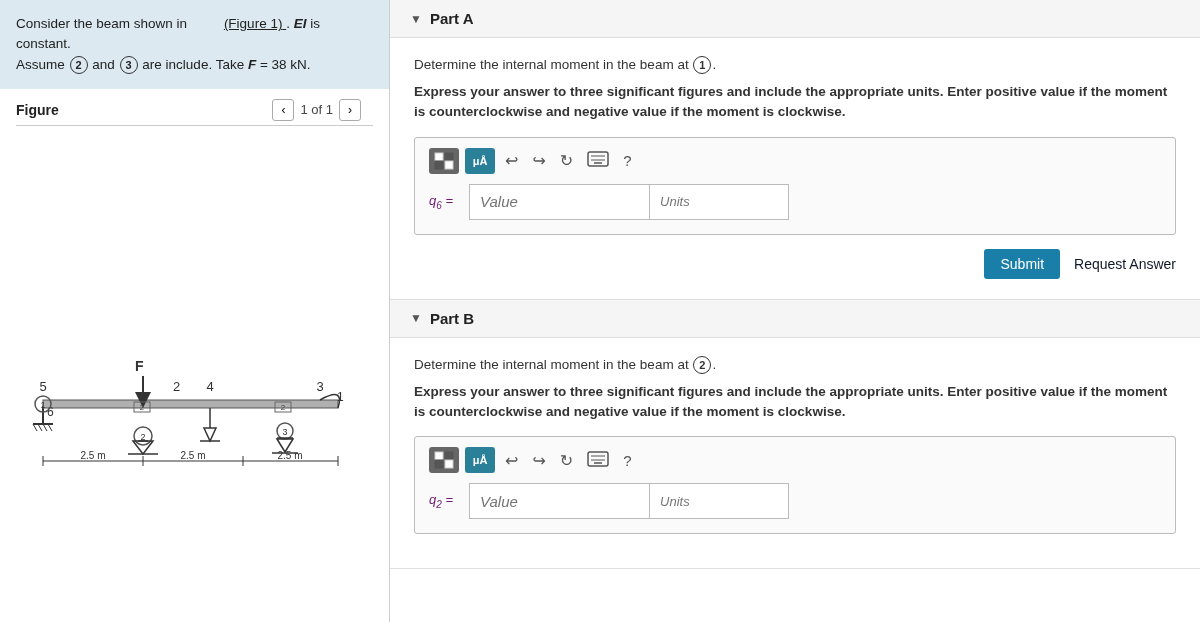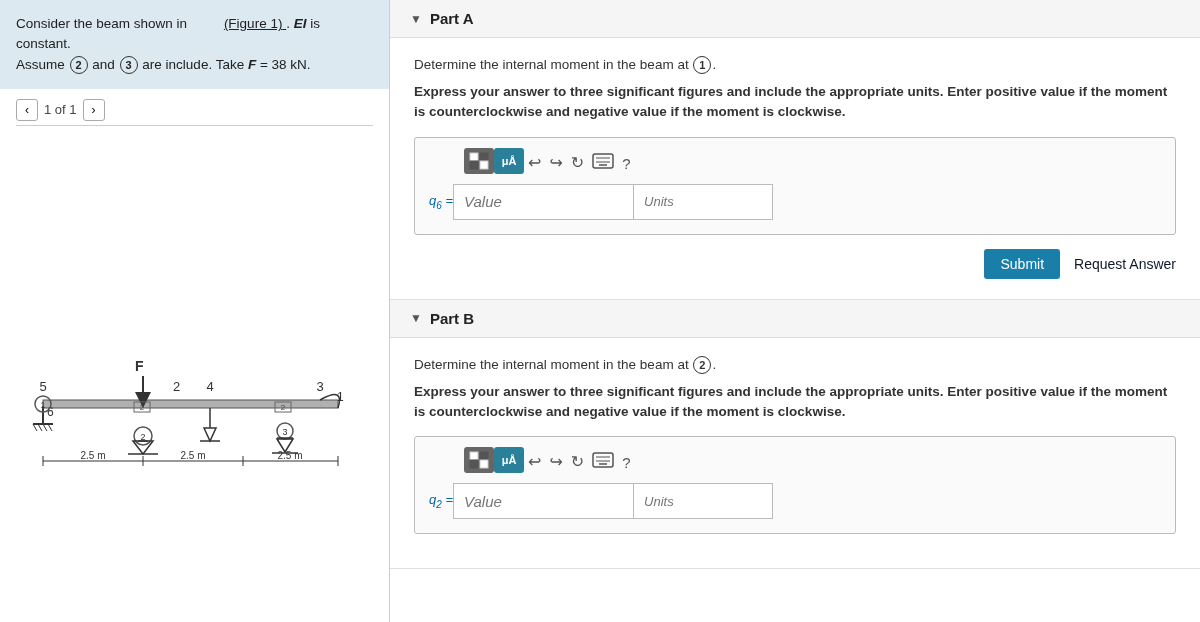--- a/index.html
+++ b/index.html
@@ -148,23 +148,23 @@
     .answer-box {
       border: 1px solid #bbb;
       border-radius: 3px;
       background: #fafafa;
       padding: 10px 14px 14px 14px;
       margin-bottom: 14px;
     }
 
     .toolbar {
       display: flex;
-      align-items: flex-end;
+      align-items: center;
+      gap: 6px;
       margin-bottom: 10px;
-      margin-left: 35px;
     }
 
     .toolbar-btn {
       background: #888;
       border: none;
       border-radius: 3px;
       cursor: pointer;
       display: flex;
       align-items: center;
       justify-content: center;
@@ -206,22 +206,22 @@
     }
 
     .input-row {
       display: flex;
       align-items: center;
       gap: 0;
     }
 
     .input-label {
       font-size: 13px;
-      color: #0369a1;
-      margin-right: 0;
+      color: #701a75;
+      margin-right: 16px;
       font-style: italic;
     }
 
     .input-label sub {
       font-size: 10px;
     }
 
     .value-input {
       border: 1px solid #bbb;
       border-right: none;
@@ -300,20 +300,21 @@
     <span>Assume </span>
     <span class="circled">2</span>
     <span> and </span>
     <span class="circled">3</span>
     <span> are include. Take </span>
     <span style="font-style:italic; font-weight:bold;">F</span>
     <span> = 38 kN.</span>
   </div>
 
   <div class="figure-top-row">
+    <div class="figure-label">Figure</div>
     <div class="figure-nav">
       <button>‹</button>
       <span>1 of 1</span>
       <button>›</button>
     </div>
   </div>
 
   <hr class="divider-line">
 
   <div class="figure-area beam-figure">

